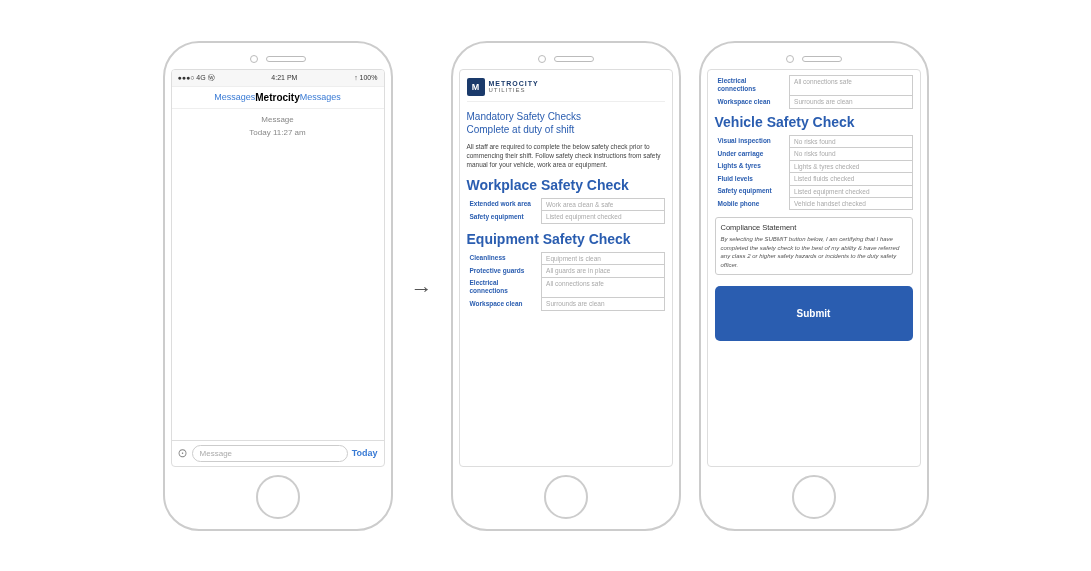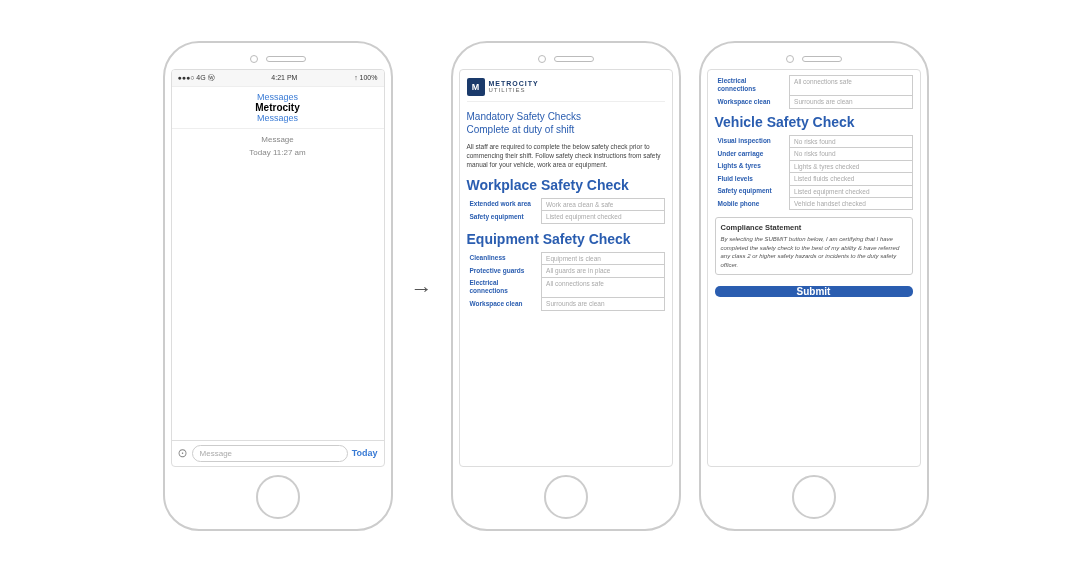--- a/index.html
+++ b/index.html
@@ -88,25 +88,24 @@
       display: flex;
       justify-content: space-between;
       align-items: center;
       padding: 3px 6px;
       font-size: 7px;
       color: #333;
       border-bottom: 1px solid #eee;
     }
     .p1-nav {
       display: flex;
-      justify-content: flex-start;
+      justify-content: center;
       align-items: center;
       padding: 5px 10px;
       border-bottom: 1px solid #eee;
-      flex-direction: column;
     }
     .p1-nav-left, .p1-nav-right { font-size: 9px; color: #3a7bd5; }
     .p1-nav-center { font-size: 10px; font-weight: 600; color: #000; }
     .p1-body { flex: 1; padding: 6px 8px; display: flex; flex-direction: column; align-items: center; }
     .p1-date-label { font-size: 8px; color: #888; margin-bottom: 4px; }
     .p1-bubble {
       background: #e5e5ea;
       border-radius: 10px;
       padding: 7px 9px;
       font-size: 8px;
@@ -189,29 +188,29 @@
       padding: 5px 7px;
       font-size: 7px;
     }
     .compliance-box {
       border: 1px solid #ccc;
       border-radius: 3px;
       padding: 5px 5px;
       margin-top: 5px;
       margin-bottom: 7px;
     }
-    .compliance-title { font-size: 7.5px; font-weight: 700; color: #333; margin-bottom: 3px; }
+    .compliance-title { font-size: 7.5px; font-weight: 400; color: #333; margin-bottom: 3px; }
     .compliance-text { font-size: 6px; color: #555; line-height: 1.4; font-style: italic; }
     .submit-btn {
       background: #2a5db0;
       color: #fff;
       border: none;
       border-radius: 5px;
       width: 100%;
-      padding: 0 0;
+      padding: 22px 0;
       font-size: 10px;
       font-weight: 600;
       cursor: pointer;
       margin-top: 4px;
     }
   </style>
 </head>
 <body>
 
 <div class="scene">

